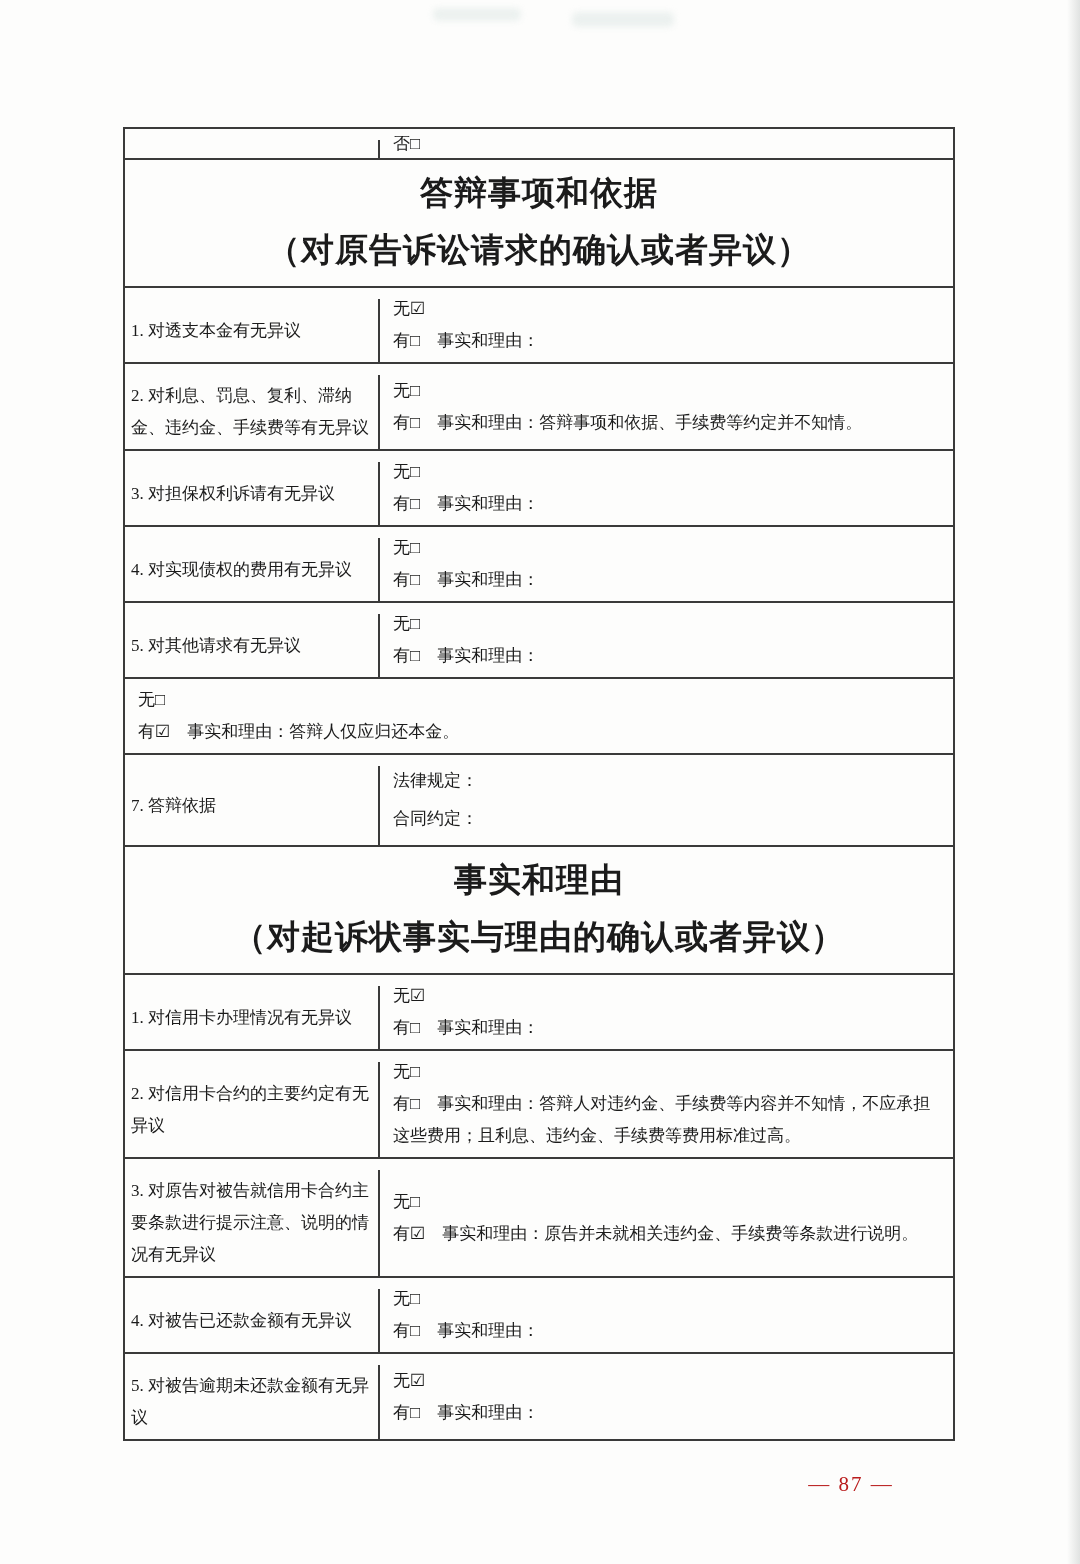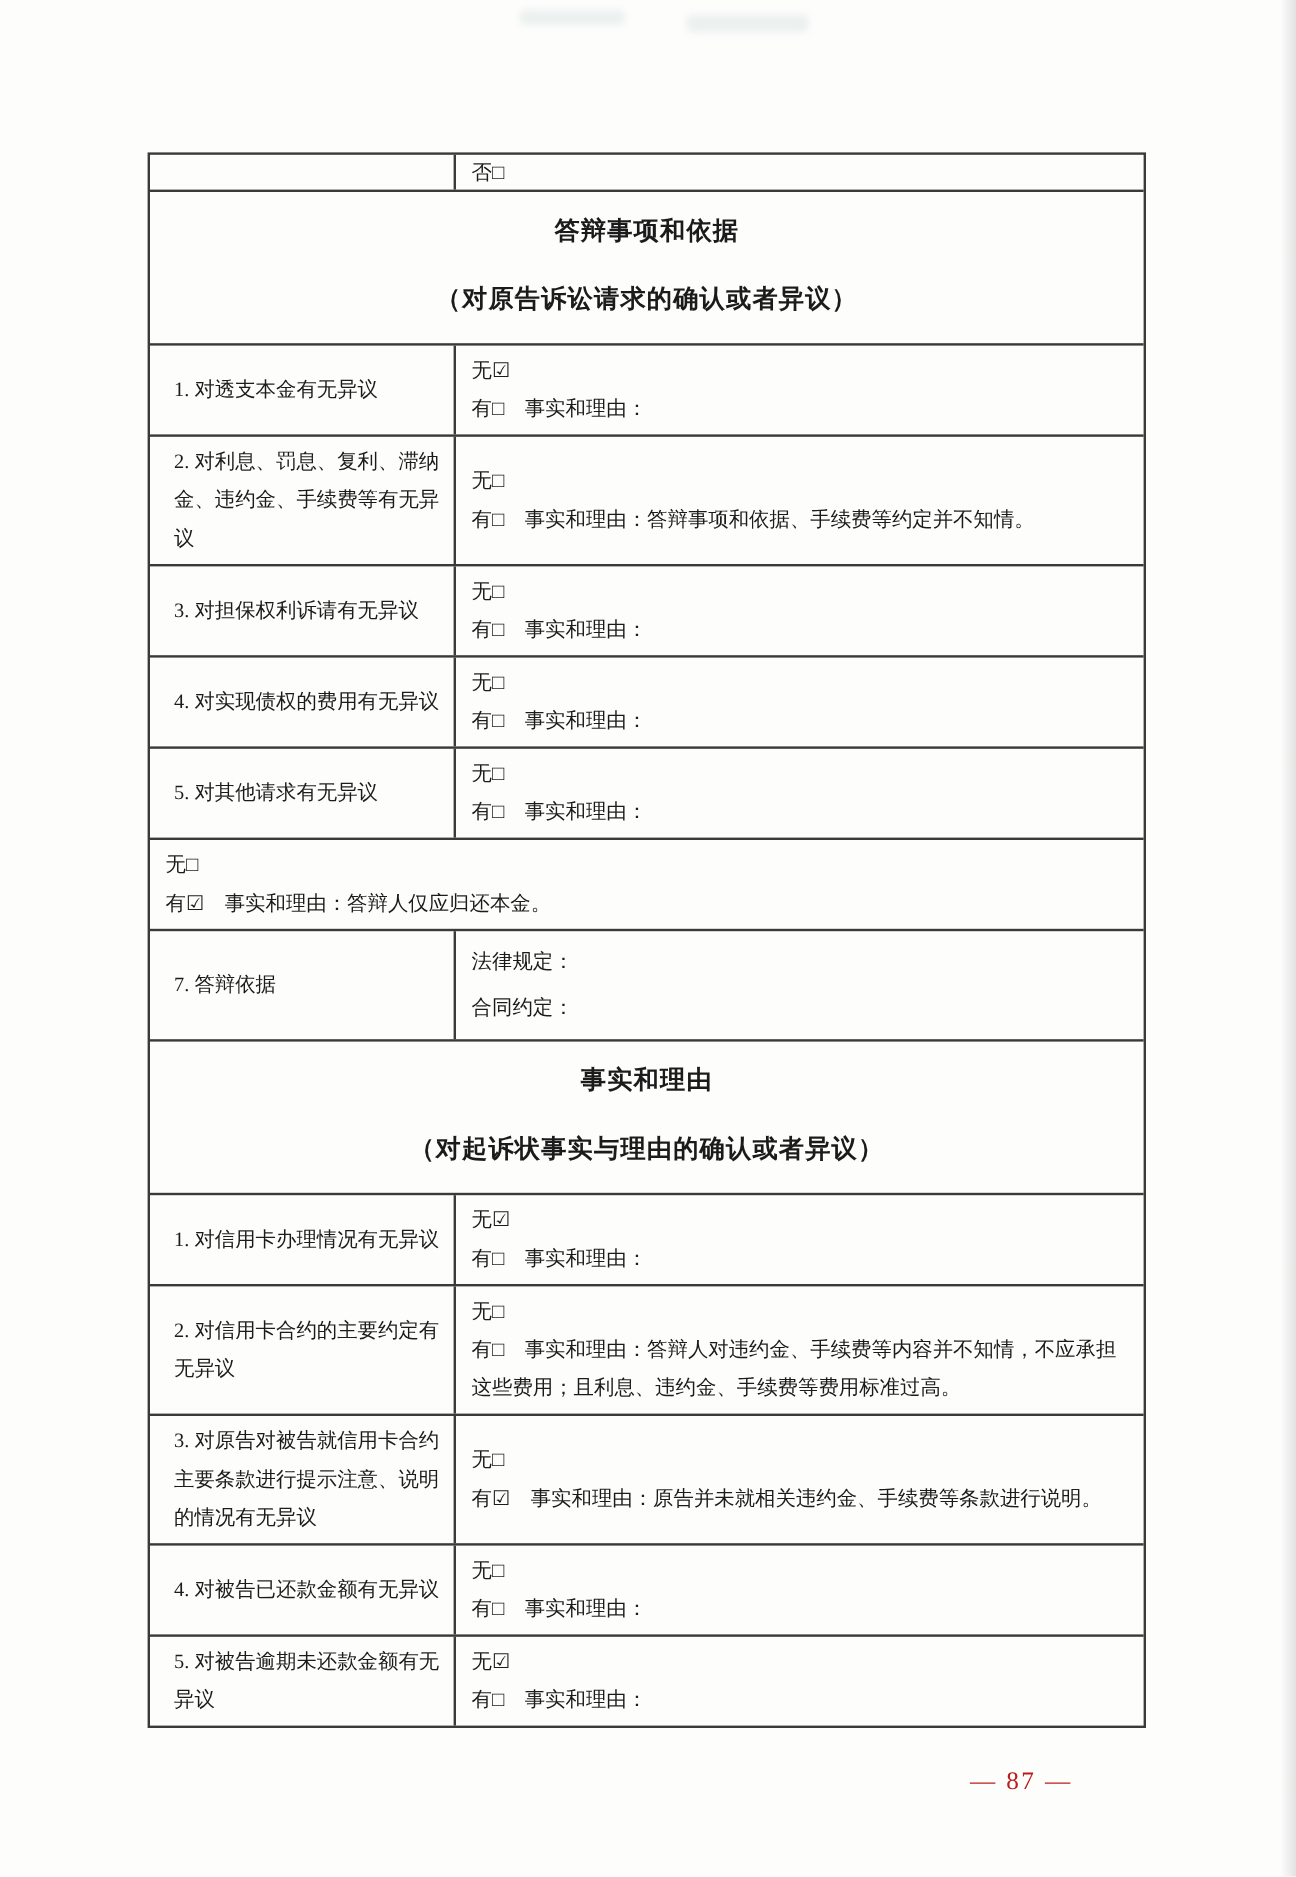--- a/index.html
+++ b/index.html
@@ -44,25 +44,26 @@
     display: flex;
     border-top: 2px solid #3a3a3a;
     box-sizing: border-box;
   }
   .row:first-child { border-top: none; }
 
   .cell-label {
     width: 255px;
     box-sizing: border-box;
     border-right: 2px solid #3a3a3a;
-    padding: 5px 8px 5px 20px;
+    padding: 5px 8px 5px 6px;
     display: flex;
     align-items: center;
     font-size: 17px;
     line-height: 32px;
+    margin-top: 11px;
   }
 
   .cell-content {
     flex: 1;
     box-sizing: border-box;
     padding: 5px 12px 5px 13px;
     display: flex;
     flex-direction: column;
     justify-content: center;
     font-size: 17px;
@@ -81,21 +82,21 @@
     align-items: center;
     justify-content: center;
     gap: 23px;
     min-height: 128px;
     padding: 14px 10px 18px;
     text-align: center;
     font-family: "Liberation Sans", "DejaVu Sans", sans-serif;
   }
   .header-title, .header-subtitle {
     font-weight: bold;
-    font-size: 21px;
+    font-size: 33px;
     letter-spacing: 1px;
     line-height: 34px;
   }
 
   .page-number {
     position: absolute;
     left: 783px;
     top: 1472px;
     width: 136px;
     text-align: center;

